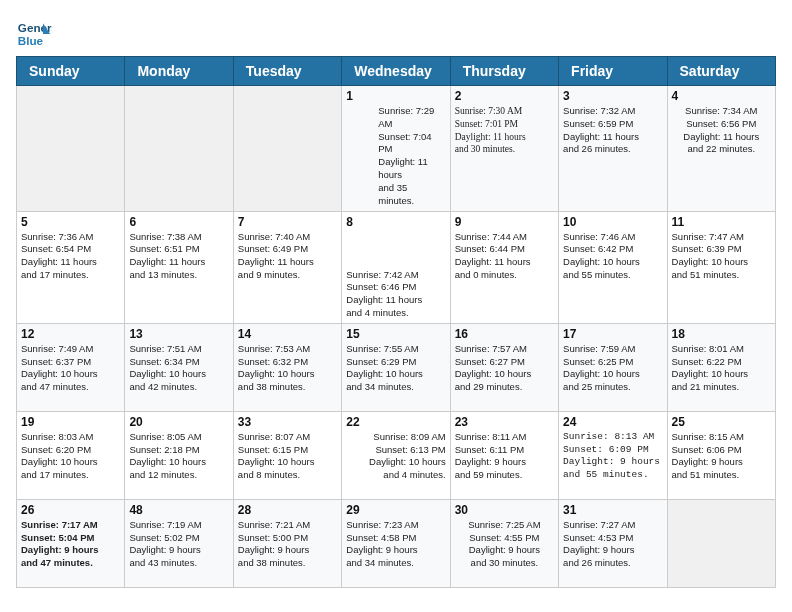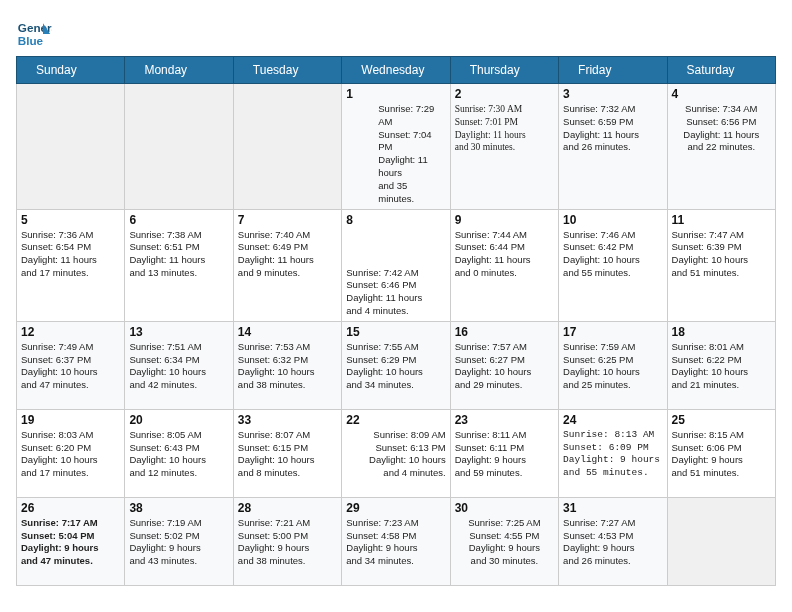--- a/index.html
+++ b/index.html
@@ -38,25 +38,25 @@
       color: #333;
     }
     .calendar {
       width: 100%;
       border-collapse: collapse;
       font-size: 10px;
     }
     .calendar thead th {
       background: #2471a3;
       color: #fff;
-      font-weight: normal;
-      padding: 6px 19px;
+      font-weight: bold;
+      padding: 6px 12px;
       text-align: left;
       border: 1px solid #1a5276;
-      font-size: 12px;
+      font-size: 14px;
     }
     .calendar tbody td {
       border: 1px solid #ccc;
       vertical-align: top;
       padding: 3px 4px;
       height: 88px;
       width: 108px;
       background: #fff;
     }
     .calendar tbody tr:nth-child(odd) td {
@@ -249,21 +249,21 @@
         <td>
           <div class="day-number">19</div>
           <div class="day-info" style="white-space: pre-line;">Sunrise: 8:03 AM
 Sunset: 6:20 PM
 Daylight: 10 hours
 and 17 minutes.</div>
         </td>
         <td>
           <div class="day-number">20</div>
           <div class="day-info" style="white-space: pre-line;">Sunrise: 8:05 AM
-Sunset: 6:43 PM
+Sunset: 2:18 PM
 Daylight: 10 hours
 and 12 minutes.</div>
         </td>
         <td>
           <div class="day-number">33</div>
           <div class="day-info" style="white-space: pre-line;">Sunrise: 8:07 AM
 Sunset: 6:15 PM
 Daylight: 10 hours
 and 8 minutes.</div>
         </td>
@@ -298,21 +298,21 @@
       </tr>
       <tr>
         <td>
           <div class="day-number">26</div>
           <div class="day-info" style="white-space: pre-line; font-weight: bold;">Sunrise: 7:17 AM
 Sunset: 5:04 PM
 Daylight: 9 hours
 and 47 minutes.</div>
         </td>
         <td>
-          <div class="day-number">38</div>
+          <div class="day-number">48</div>
           <div class="day-info" style="white-space: pre-line;">Sunrise: 7:19 AM
 Sunset: 5:02 PM
 Daylight: 9 hours
 and 43 minutes.</div>
         </td>
         <td>
           <div class="day-number">28</div>
           <div class="day-info" style="white-space: pre-line;">Sunrise: 7:21 AM
 Sunset: 5:00 PM
 Daylight: 9 hours

